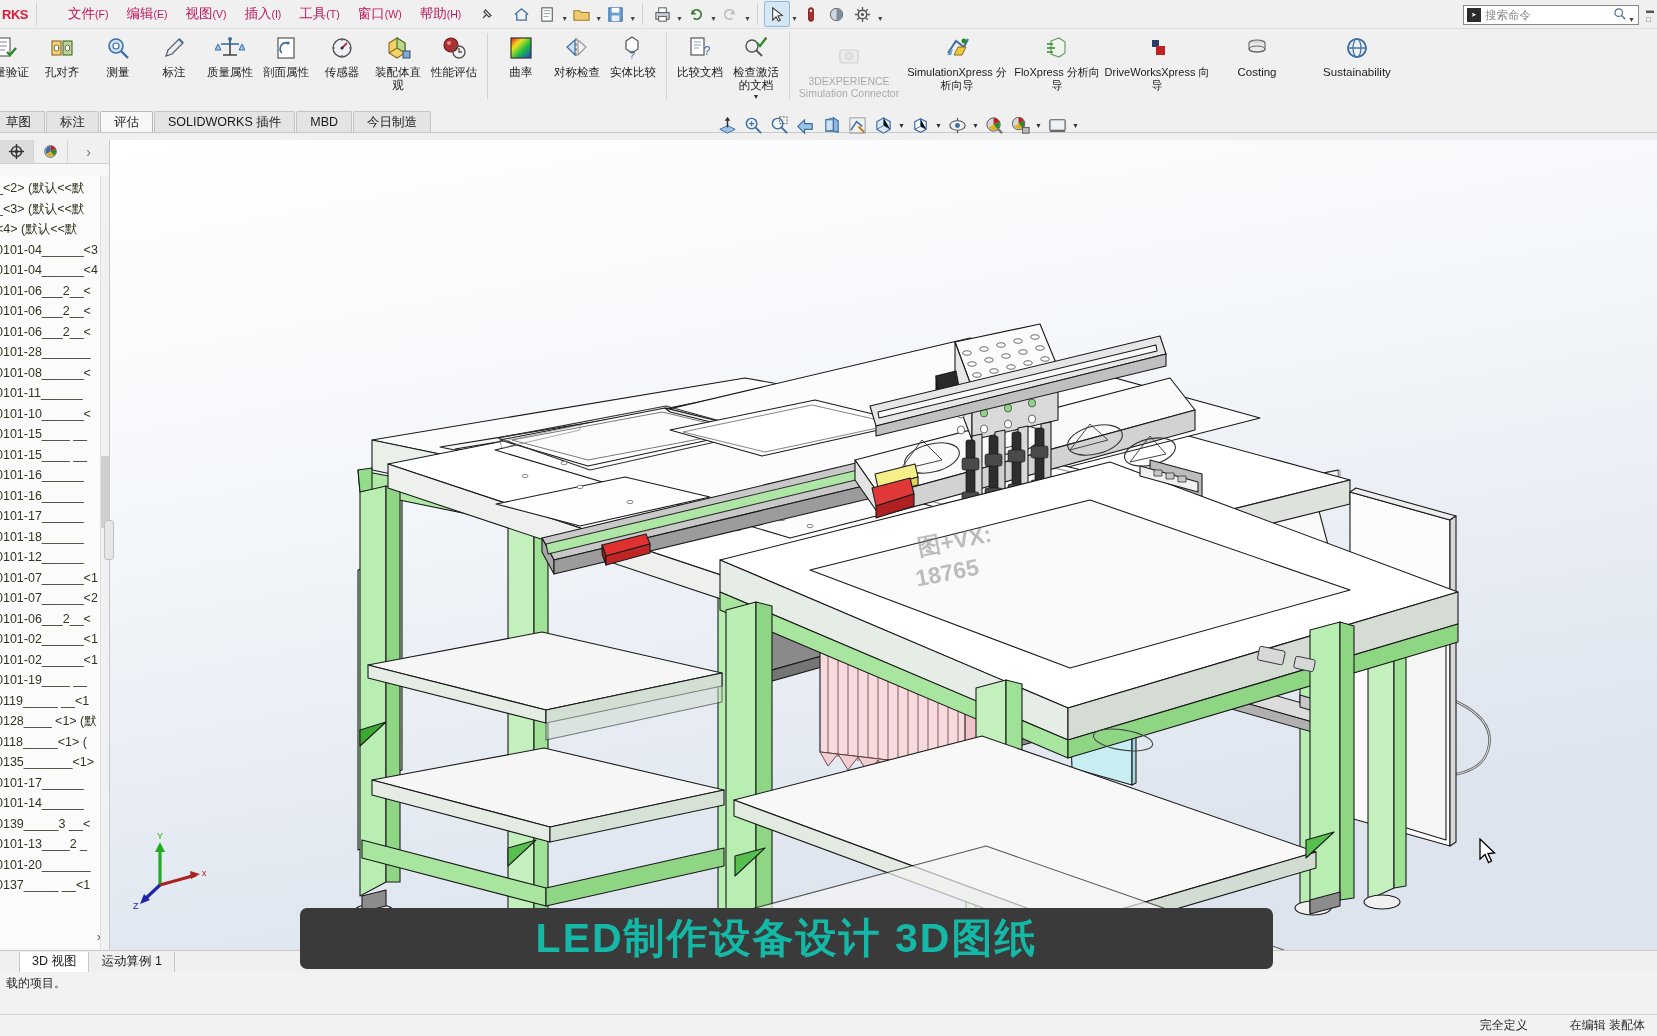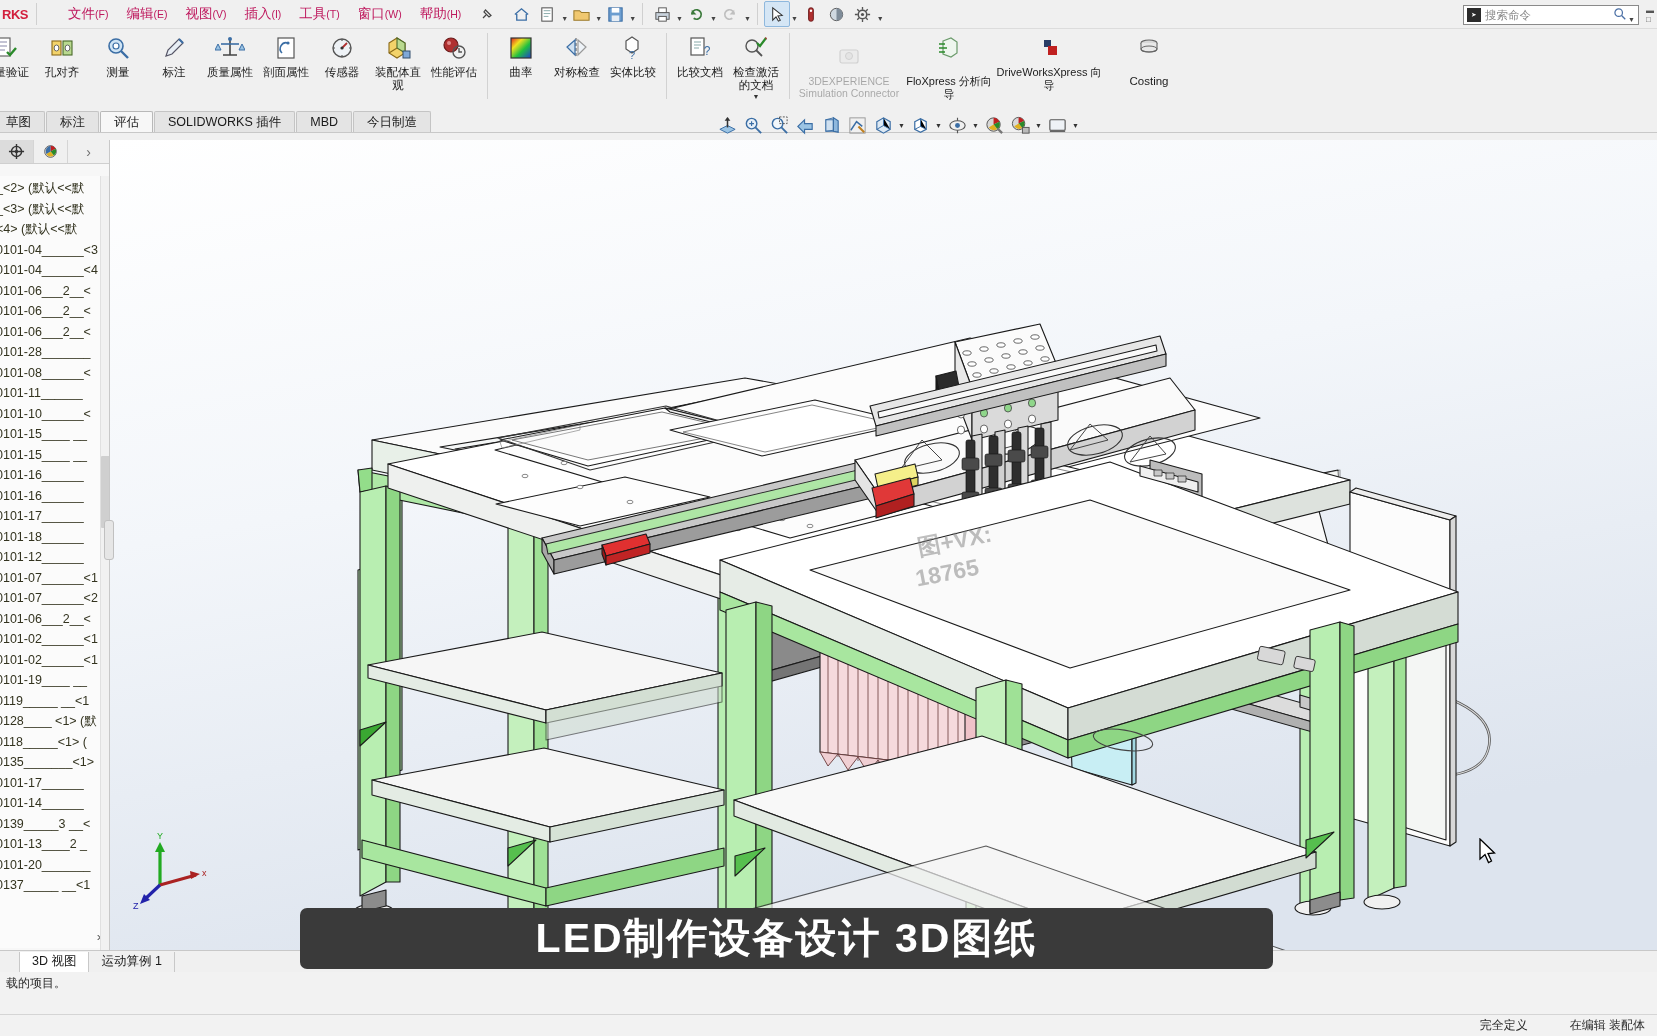--- a/index.html
+++ b/index.html
@@ -82,21 +82,21 @@
     display: flex; align-items: flex-start;
     overflow: hidden;
   }
   .rgroup { display: flex; align-items: flex-start; height: 82px; }
   .rsep { width: 1px; height: 66px; background: #d2d2d2; margin: 4px 5px 0 5px; flex:none;}
   .rbtn {
     width: 56px; min-width:56px; height: 78px;
     display: flex; flex-direction: column; align-items: center;
     padding-top: 4px; cursor: default;
   }
-  .rbtn.wide { width: 92px; min-width:92px;gap:9px; }
+  .rbtn.wide { width: 92px; min-width:92px; }
   .rbtn.xwide { width: 108px; min-width:108px; }
   .rbtn.disabled { opacity: 0.35; justify-content: center; }
   .rico { width: 30px; height: 30px; margin-bottom: 3px; flex:none; }
   .rlbl {
     font-size: 11.5px; color: #1c1c1c; text-align: center;
     line-height: 13px; word-break: break-all; max-width: 100%;
   }
   .rlbl.lat { font-size: 11.5px; word-break: normal; }
   .rdrop { font-size:7px; color:#333; margin-top:1px;}
 
@@ -206,21 +206,21 @@
   .caption {
     position: absolute;
     left: 300px; top: 908px;
     width: 973px; height: 61px;
     background: #3a3a3a;
     border-radius: 7px;
     display: flex; align-items: center; justify-content: center;
     z-index: 60;
   }
   .caption span {
-    color: #ffffff;
+    color: #14b8a6;
     font-size: 41px;
     font-weight: bold;
     letter-spacing: 2px;
     line-height: 1;
   }
 
   
   .bottombar {
     position: absolute; top: 950px; left: 0;
     width: 1657px; height: 22px;
@@ -550,20 +550,31 @@
     <div class="rgroup">
       <div class="rbtn xwide disabled">
         <div class="rico">
           <svg width="30" height="30" viewBox="0 0 30 30">
               <rect x="6" y="8" width="18" height="13" rx="2" fill="#e3e3e3" stroke="#999" stroke-width="1.2"></rect>
               <circle cx="15" cy="14" r="3.5" fill="#cfcfcf" stroke="#999" stroke-width="1"></circle>
             </svg>
         </div>
         <div class="rlbl lat" style="font-size:10.5px;line-height:12px;">3DEXPERIENCE Simulation Connector</div>
       </div>
+      <div class="rbtn xwide">
+        <div class="rico">
+          <svg width="30" height="30" viewBox="0 0 30 30">
+              <path d="M6 20 L14 8 L22 14 L26 6" stroke="#3b6ea5" fill="none" stroke-width="2"></path>
+              <path d="M12 22 L20 22 L24 14 L16 14 Z" fill="#f0c840" stroke="#8a6a1a" stroke-width="1"></path>
+              <path d="M5 22 L11 16 L9 22 Z" fill="#4aa0d0"></path>
+              <circle cx="22" cy="8" r="2.5" fill="#2a8a2a"></circle>
+            </svg>
+        </div>
+        <div class="rlbl lat" style="font-size:11px;line-height:13px;">SimulationXpress 分析向导</div>
+      </div>
       <div class="rbtn wide">
         <div class="rico">
           <svg width="30" height="30" viewBox="0 0 30 30">
               <path d="M9 8 l8-3 6 4 v11 l-6 4 -8-3 Z" fill="#eef6ee" stroke="#6a9a6a" stroke-width="1.2"></path>
               <path d="M5 11 h6 M5 15 h8 M5 19 h6" stroke="#2a8a2a" stroke-width="1.3"></path>
             </svg>
         </div>
         <div class="rlbl lat" style="font-size:11px;line-height:13px;">FloXpress 分析向导</div>
       </div>
       <div class="rbtn xwide">
@@ -577,20 +588,31 @@
       </div>
       <div class="rbtn wide">
         <div class="rico">
           <svg width="30" height="30" viewBox="0 0 30 30">
               <ellipse cx="15" cy="10" rx="8" ry="3" fill="#d8d8d8" stroke="#666" stroke-width="1.1"></ellipse>
               <path d="M7 10 v6 a8 3 0 0 0 16 0 v-6" fill="#e8e8e8" stroke="#666" stroke-width="1.1"></path>
               <ellipse cx="15" cy="16" rx="8" ry="3" fill="none" stroke="#666" stroke-width="1"></ellipse>
             </svg>
         </div>
         <div class="rlbl lat" style="font-size:11.5px;">Costing</div>
+      </div>
+      <div class="rbtn xwide">
+        <div class="rico">
+          <svg width="30" height="30" viewBox="0 0 30 30">
+              <circle cx="15" cy="15" r="9" fill="none" stroke="#3b6ea5" stroke-width="1.6"></circle>
+              <path d="M15 6 a9 9 0 0 1 0 18 a9 9 0 0 1 0 -18" fill="none" stroke="#3b6ea5" stroke-width="1.4"></path>
+              <path d="M6 15 h18" stroke="#3b6ea5" stroke-width="1.4"></path>
+              <ellipse cx="15" cy="15" rx="4" ry="9" fill="none" stroke="#3b6ea5" stroke-width="1.2"></ellipse>
+            </svg>
+        </div>
+        <div class="rlbl lat" style="font-size:11.5px;">Sustainability</div>
       </div>
     </div>
   </div>
 
   <div class="cmdtabs">
     <div class="ctab" style="margin-left:-8px;">
         <span>草图</span>
       </div>
     <div class="ctab">
         <span>标注</span>

